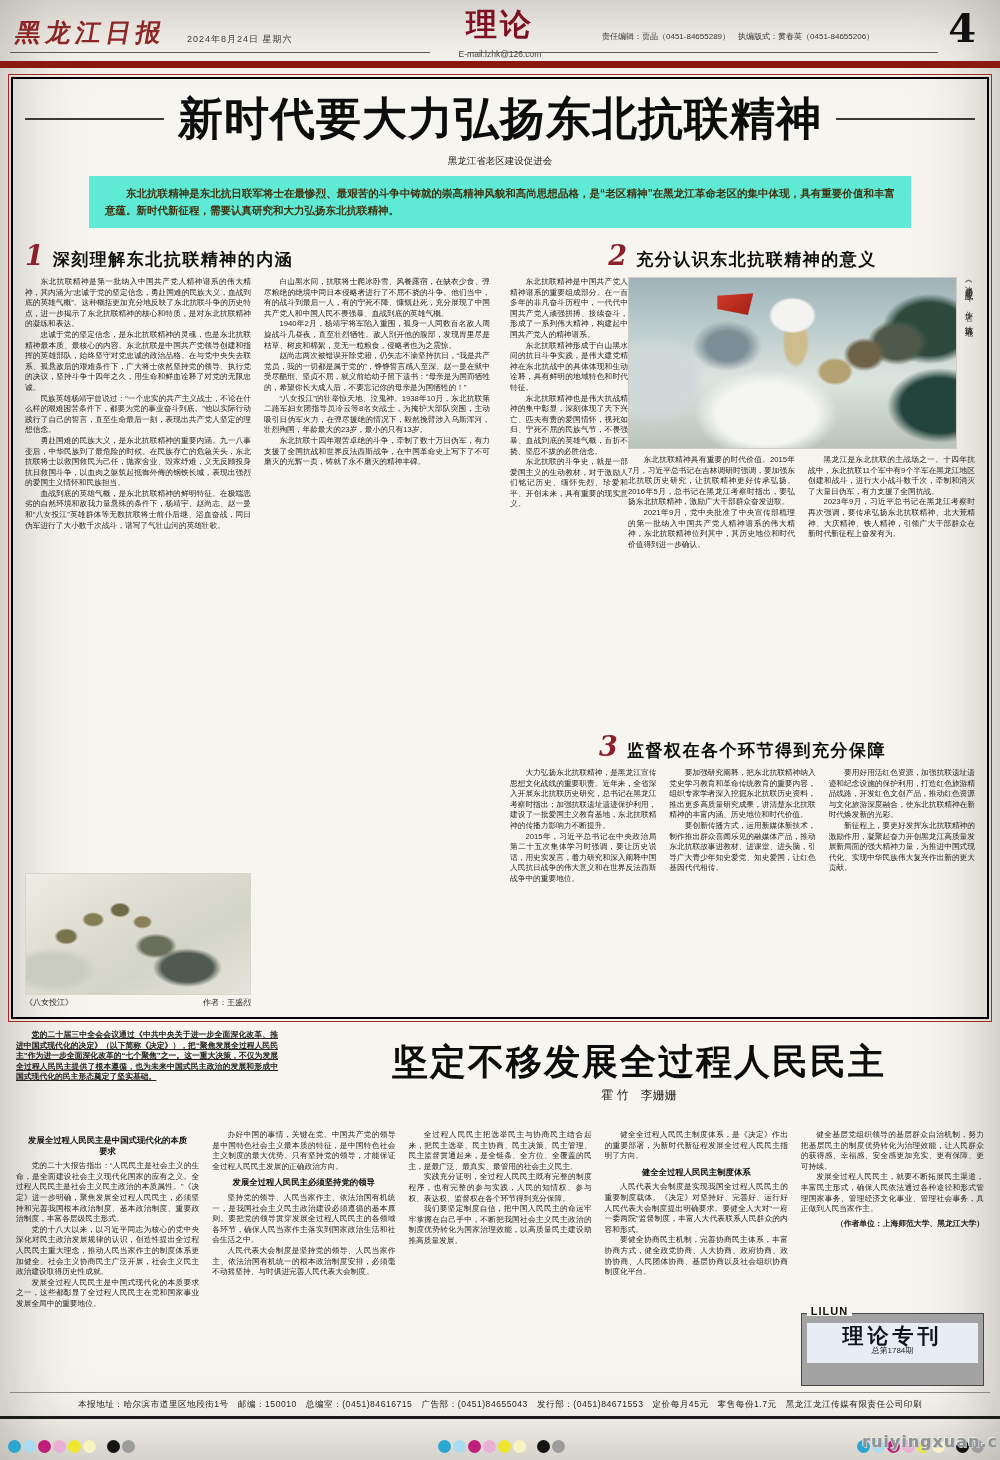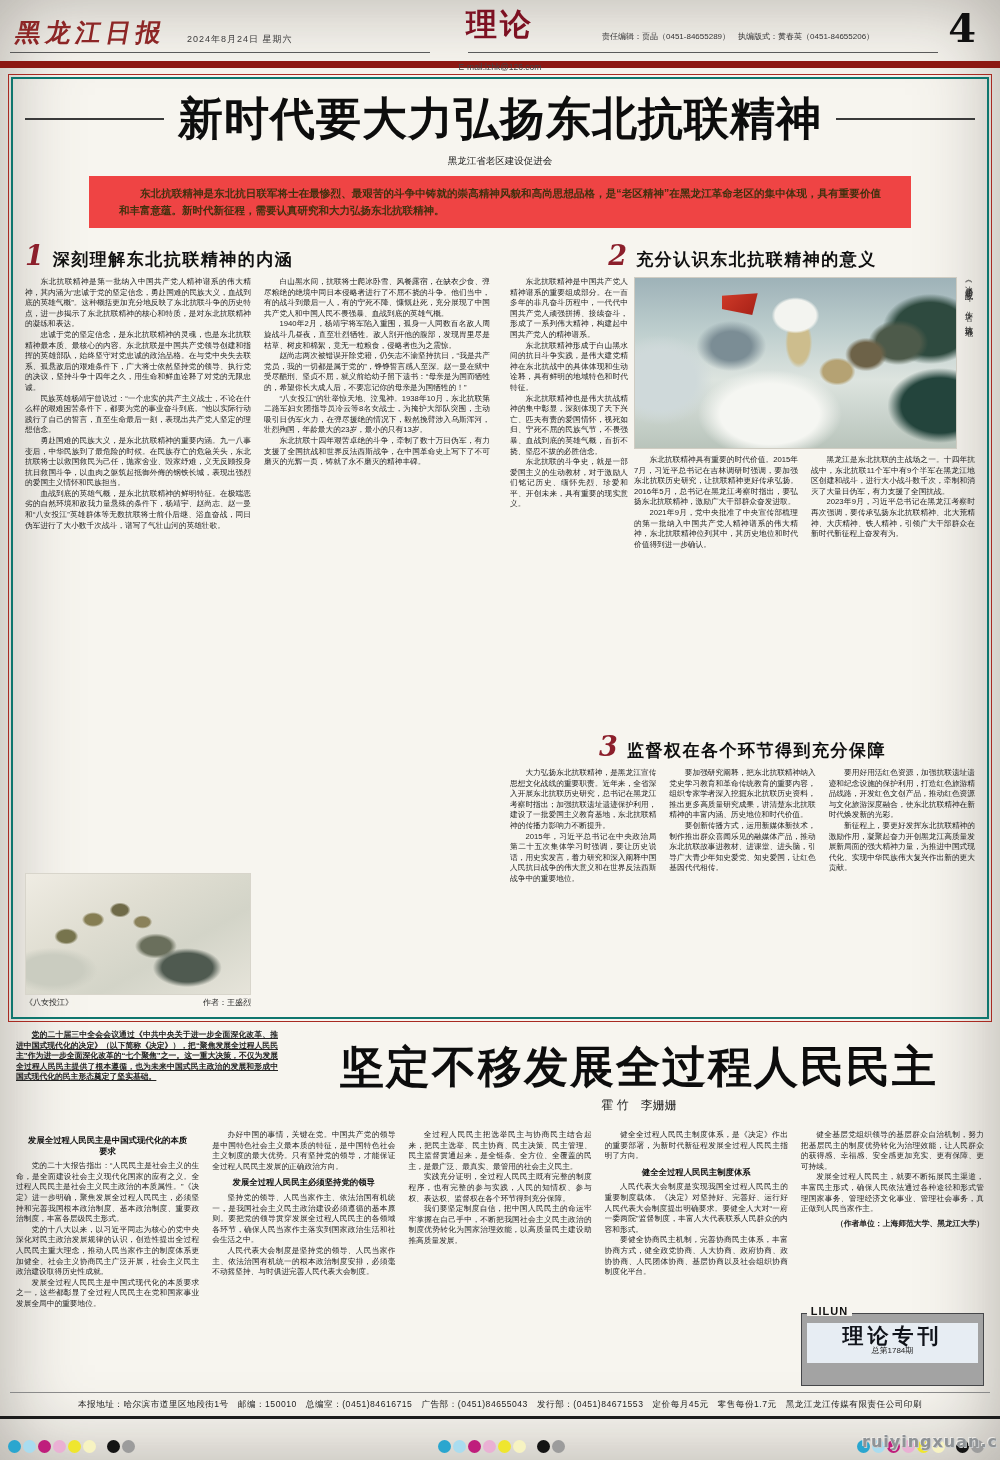--- a/index.html
+++ b/index.html
@@ -7,36 +7,36 @@
         overflow:hidden;font-family:"Liberation Sans",sans-serif;color:#222;
         box-shadow:inset 0 0 80px rgba(90,85,78,.45);}
   
   .hdr{position:relative;height:60px;}
   .masthead{position:absolute;left:16px;top:16px;font-family:"DejaVu Serif",serif;
             font-size:25px;font-weight:bold;color:#8d2626;transform:skewX(-10deg);
             letter-spacing:5px;}
   .dateline{position:absolute;left:187px;top:33px;font-size:9px;color:#3a3a3a;letter-spacing:1px;}
   .hdr-center{position:absolute;left:430px;top:4px;width:140px;text-align:center;}
   .section-title{font-size:31px;font-weight:900;color:#7d1122;font-family:"DejaVu Serif",serif;letter-spacing:3px;}
-  .email{font-size:8.5px;color:#444;margin-top:16px;}
+  .email{font-size:8.5px;color:#444;margin-top:3px;}
   .editors{position:absolute;left:602px;top:31px;font-size:8px;color:#333;}
   .pagenum{position:absolute;right:24px;top:4px;font-size:40px;font-weight:bold;
            font-family:"DejaVu Serif",serif;color:#101010;}
   .rule-l{position:absolute;left:10px;bottom:7px;width:420px;border-top:1.5px solid #5a5a5a;}
   .rule-r{position:absolute;left:468px;right:62px;bottom:7px;border-top:1.5px solid #5a5a5a;}
   .redbar{height:7px;background:#8c1812;margin-top:1px;}
   
   .frame{margin:6px 8px 0;border:1px solid #a82a22;padding:2px;height:948px;box-sizing:border-box;}
-  .finner{border:2px solid #0f766e;height:100%;box-sizing:border-box;padding:6px 12px 8px;
+  .finner{border:2px solid #000000;height:100%;box-sizing:border-box;padding:6px 12px 8px;
           display:flex;flex-direction:column;}
   .hl-row{display:flex;align-items:center;gap:14px;margin-top:4px;}
   .hl-line{flex:1;border-top:2px solid #3a3a3a;height:0;}
   h1{margin:0;font-size:45px;font-weight:900;letter-spacing:1px;color:#0d0d0d;white-space:nowrap;}
   .byline1{text-align:center;font-size:9.5px;margin:6px 0 8px;color:#222;}
-  .summary{background:#ef4444;color:#41310e;font-size:10.5px;line-height:17px;padding:9px 30px;
+  .summary{background:#5eead4;color:#41310e;font-size:10.5px;line-height:17px;padding:9px 16px;
            margin:0 64px 10px;text-align:justify;font-weight:600;text-indent:2em;}
   .cols{display:flex;gap:20px;flex:1;min-height:0;}
   .half{flex:1;display:flex;flex-direction:column;min-height:0;}
   .sec-h{display:flex;align-items:baseline;gap:9px;margin:2px 0 6px;}
   .sec-h.centered{justify-content:center;}
   .sec-num{font-family:"DejaVu Serif",serif;font-style:italic;font-weight:900;font-size:27px;color:#8c1f2b;}
   .sec-t{font-size:17px;font-weight:900;color:#0f0f0f;letter-spacing:1.5px;}
   .two-col{display:flex;gap:13px;flex:1;min-height:0;}
   .col{flex:1;font-size:7.7px;line-height:10.6px;text-align:justify;color:#242424;overflow:hidden;min-height:0;}
   .para{margin:0;text-indent:2em;}
@@ -48,21 +48,21 @@
     background:
       radial-gradient(46px 26px at 72% 78%, #4f5a50 55%, rgba(79,90,80,0) 75%),
       radial-gradient(30px 18px at 58% 60%, #6a6f5c 50%, rgba(106,111,92,0) 70%),
       radial-gradient(16px 11px at 18% 52%, #77744d 55%, rgba(119,116,77,0) 75%),
       radial-gradient(15px 10px at 30% 38%, #857d52 55%, rgba(133,125,82,0) 75%),
       radial-gradient(14px 10px at 42% 30%, #6f6a48 55%, rgba(111,106,72,0) 75%),
       radial-gradient(13px 9px at 52% 40%, #8a815a 55%, rgba(138,129,90,0) 75%),
       radial-gradient(60px 30px at 12% 80%, #caccc0 50%, rgba(202,204,192,0) 75%),
       linear-gradient(150deg,#efece3 0%,#e0ded2 35%,#d3d4c8 65%,#e6e4da 100%);}
   .cap2{display:flex;justify-content:space-between;font-size:8px;margin-top:3px;color:#1e1e1e;}
-  .s2-row{display:flex;gap:6px;height:452px;min-height:0;}
+  .s2-row{display:flex;gap:0;height:452px;min-height:0;}
   .s2-narrow{flex:0 0 118px;}
   .s2-right{flex:1;display:flex;flex-direction:column;min-height:0;}
   .paint-row{display:flex;gap:5px;}
   .paint1{flex:1;height:170px;position:relative;border:1px solid #cfccc2;
     background:
       radial-gradient(34px 26px at 50% 22%, #f3f4f0 60%, rgba(243,244,240,0) 70%),
       radial-gradient(18px 34px at 51% 38%, #cdbd8d 60%, rgba(205,189,141,0) 75%),
       radial-gradient(26px 20px at 63% 55%, #b5a273 55%, rgba(181,162,115,0) 70%),
       radial-gradient(30px 24px at 72% 45%, #6d6248 50%, rgba(109,98,72,0) 70%),
       radial-gradient(40px 30px at 82% 38%, #4d5a4a 55%, rgba(77,90,74,0) 75%),
@@ -81,21 +81,21 @@
   .vcap .vauthor{margin-top:14px;}
   .s2-bot{display:flex;gap:13px;flex:1;margin-top:6px;min-height:0;}
   .three-col{display:flex;gap:13px;flex:1;min-height:0;}
   
   .art2{margin:8px 16px 0;height:356px;display:flex;flex-direction:column;}
   .a2-top{display:flex;gap:16px;}
   .a2-intro{flex:0 0 262px;font-size:7.8px;line-height:10.6px;text-align:justify;height:94px;
             overflow:hidden;font-weight:600;color:#242424;}
   .a2-intro .para{margin:0;text-indent:2em;text-decoration:underline;}
   .a2-head{flex:1;text-align:center;padding-top:8px;}
-  h2{margin:0;font-size:44px;font-weight:900;letter-spacing:2px;color:#0d0d0d;}
+  h2{margin:0;font-size:36px;font-weight:900;letter-spacing:2px;color:#0d0d0d;}
   .a2-byline{font-size:12px;color:#222;}
   .a2-cols{display:flex;gap:13px;flex:1;margin-top:6px;min-height:0;}
   .sub{font-weight:900;text-align:center;text-indent:0;font-size:8.4px;margin:5px 8px;color:#111;}
   .author-unit{text-align:right;font-weight:700;font-size:7.8px;margin-top:4px;}
   .colE{display:flex;flex-direction:column;}
   .lilun{position:relative;border:1.5px solid #46474a;background:#a3a3a3;margin-top:auto;
          padding:9px 5px 22px;box-sizing:border-box;}
   .lilun-label{position:absolute;top:-8px;left:5px;background:#f7f5ef;padding:0 4px;font-weight:900;
                font-size:11px;letter-spacing:1px;color:#111;}
   .lilun-inner{background:#e7edf3;text-align:center;padding:8px 2px 6px;}

